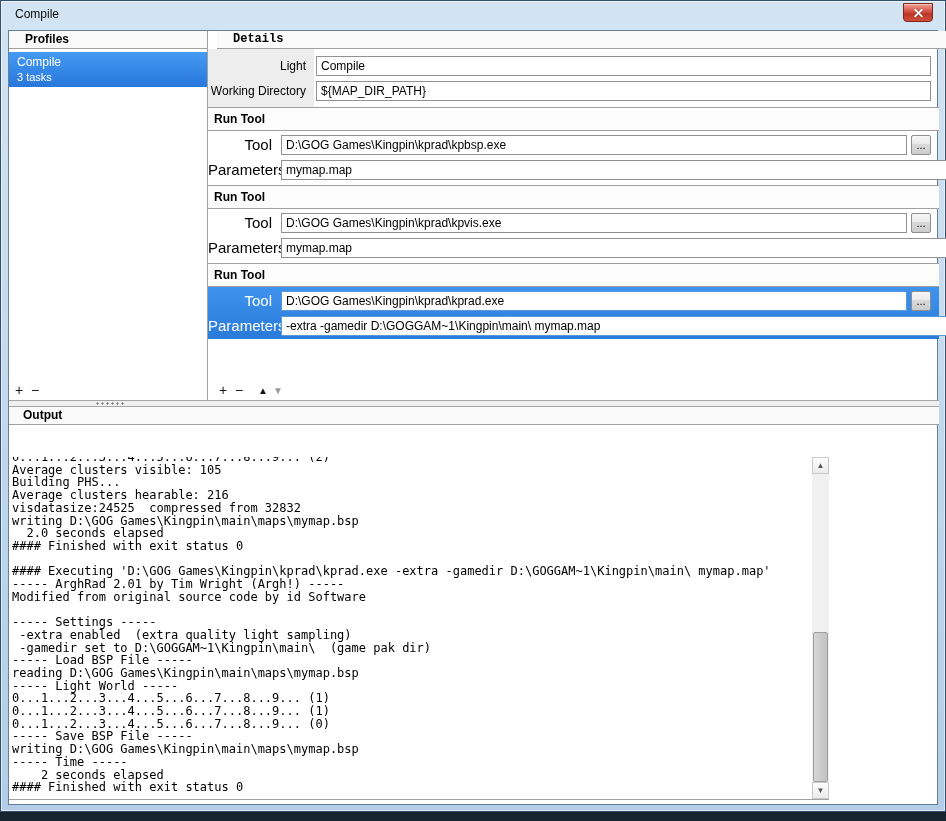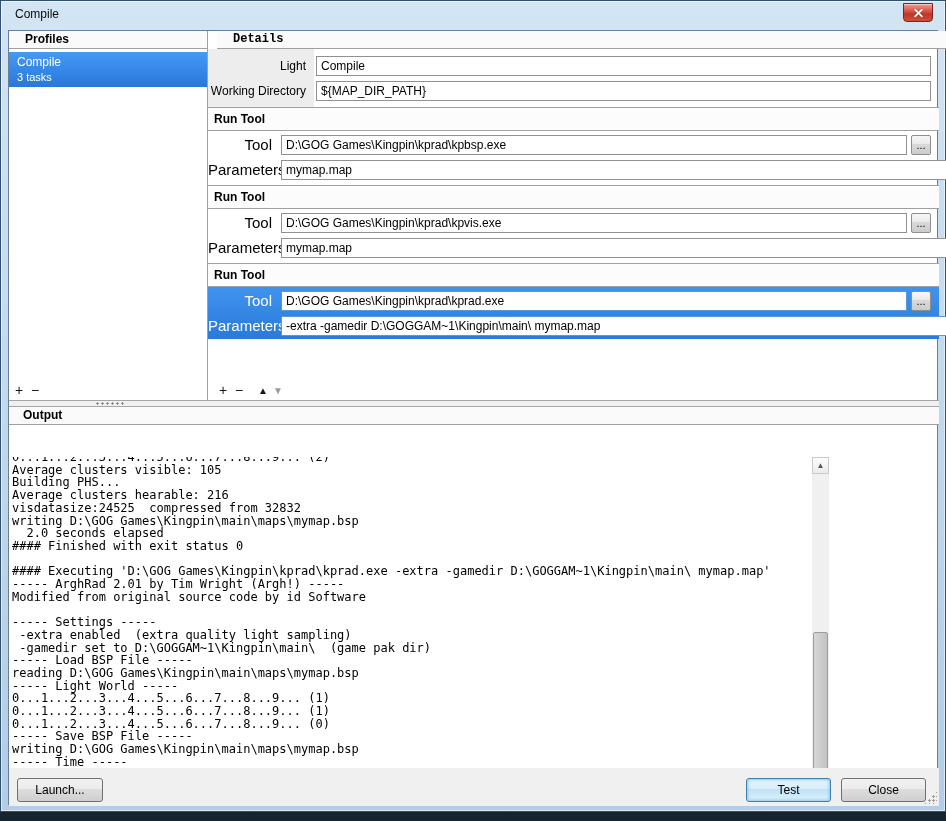--- a/index.html
+++ b/index.html
@@ -213,23 +213,17 @@
 ----- Time -----
     2 seconds elapsed
 #### Finished with exit status 0</pre>
       <div class="sb">
         <button class="sb-btn sb-up">▲</button>
         <div class="sb-thumb"></div>
         <button class="sb-btn sb-down">▼</button>
       </div>
     </div>
 
-    <div class="footer">
-      <button class="btn btn-launch">Launch...</button>
-      <button class="btn btn-test">Test</button>
-      <button class="btn btn-close">Close</button>
-      <div class="grip"></div>
-    </div>
 
   </div>
 </div>
 
 <div class="desktop-strip"></div>
 
 </body></html>

